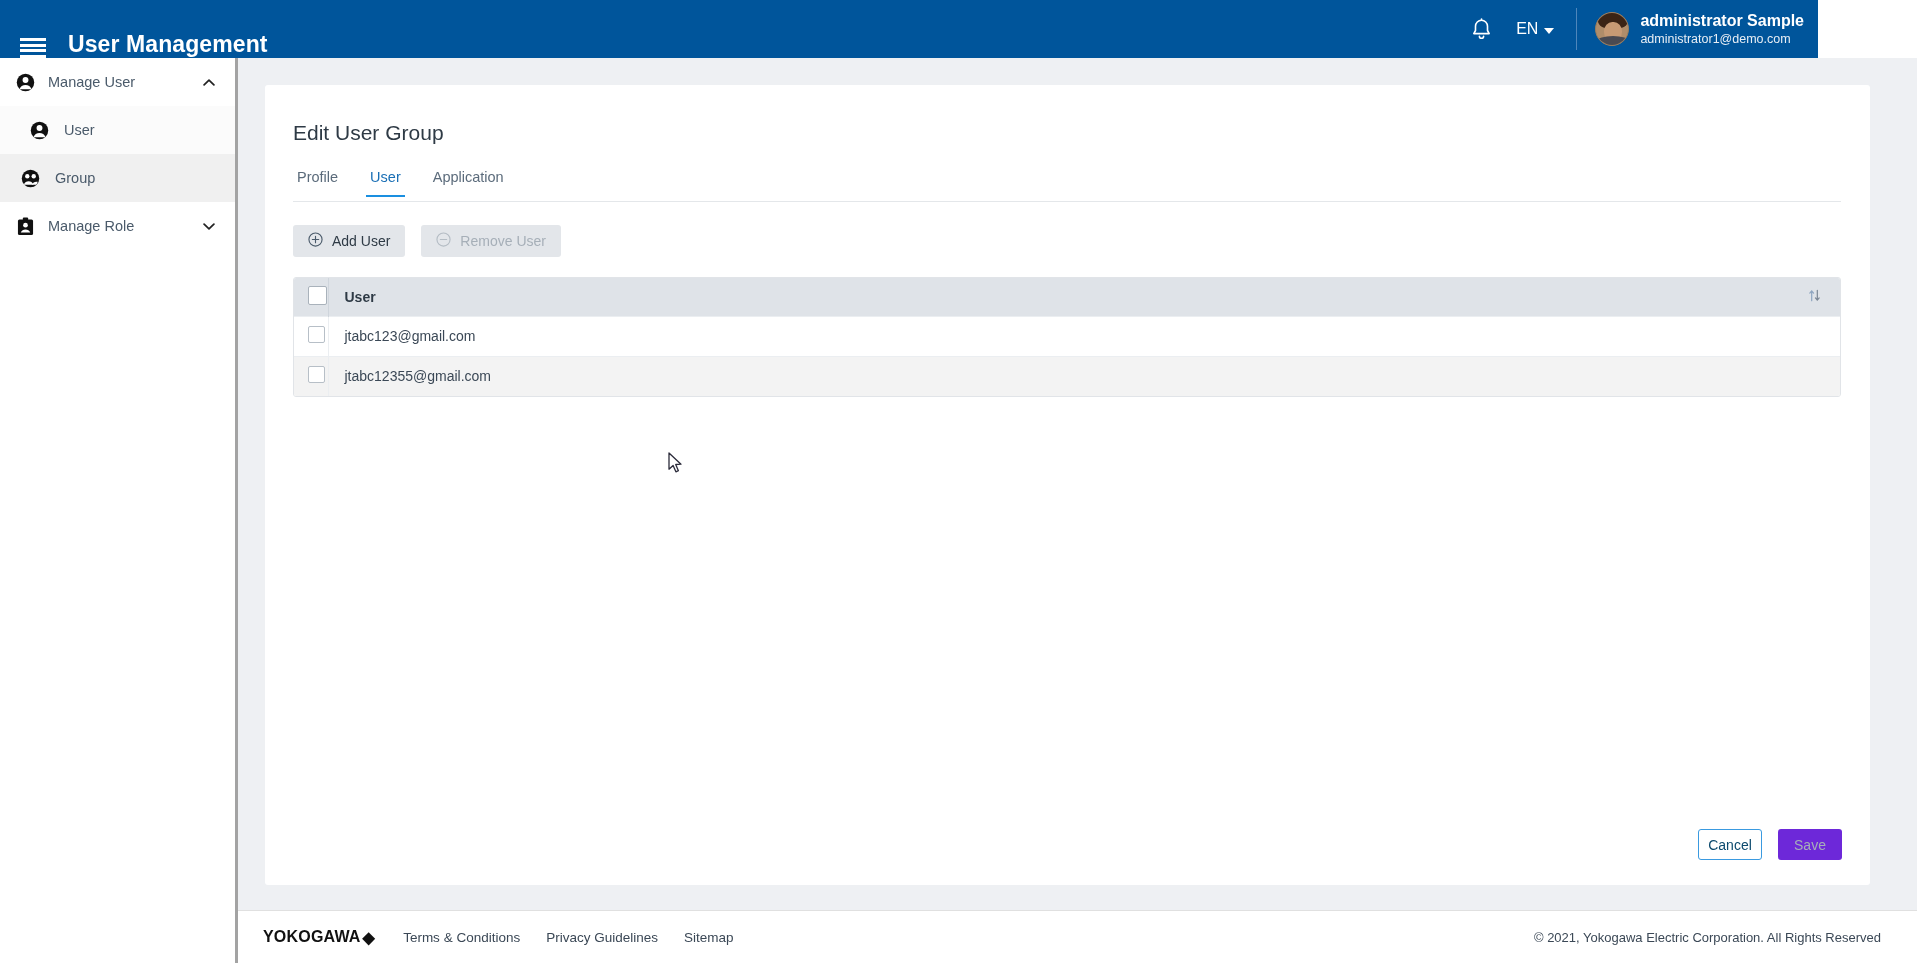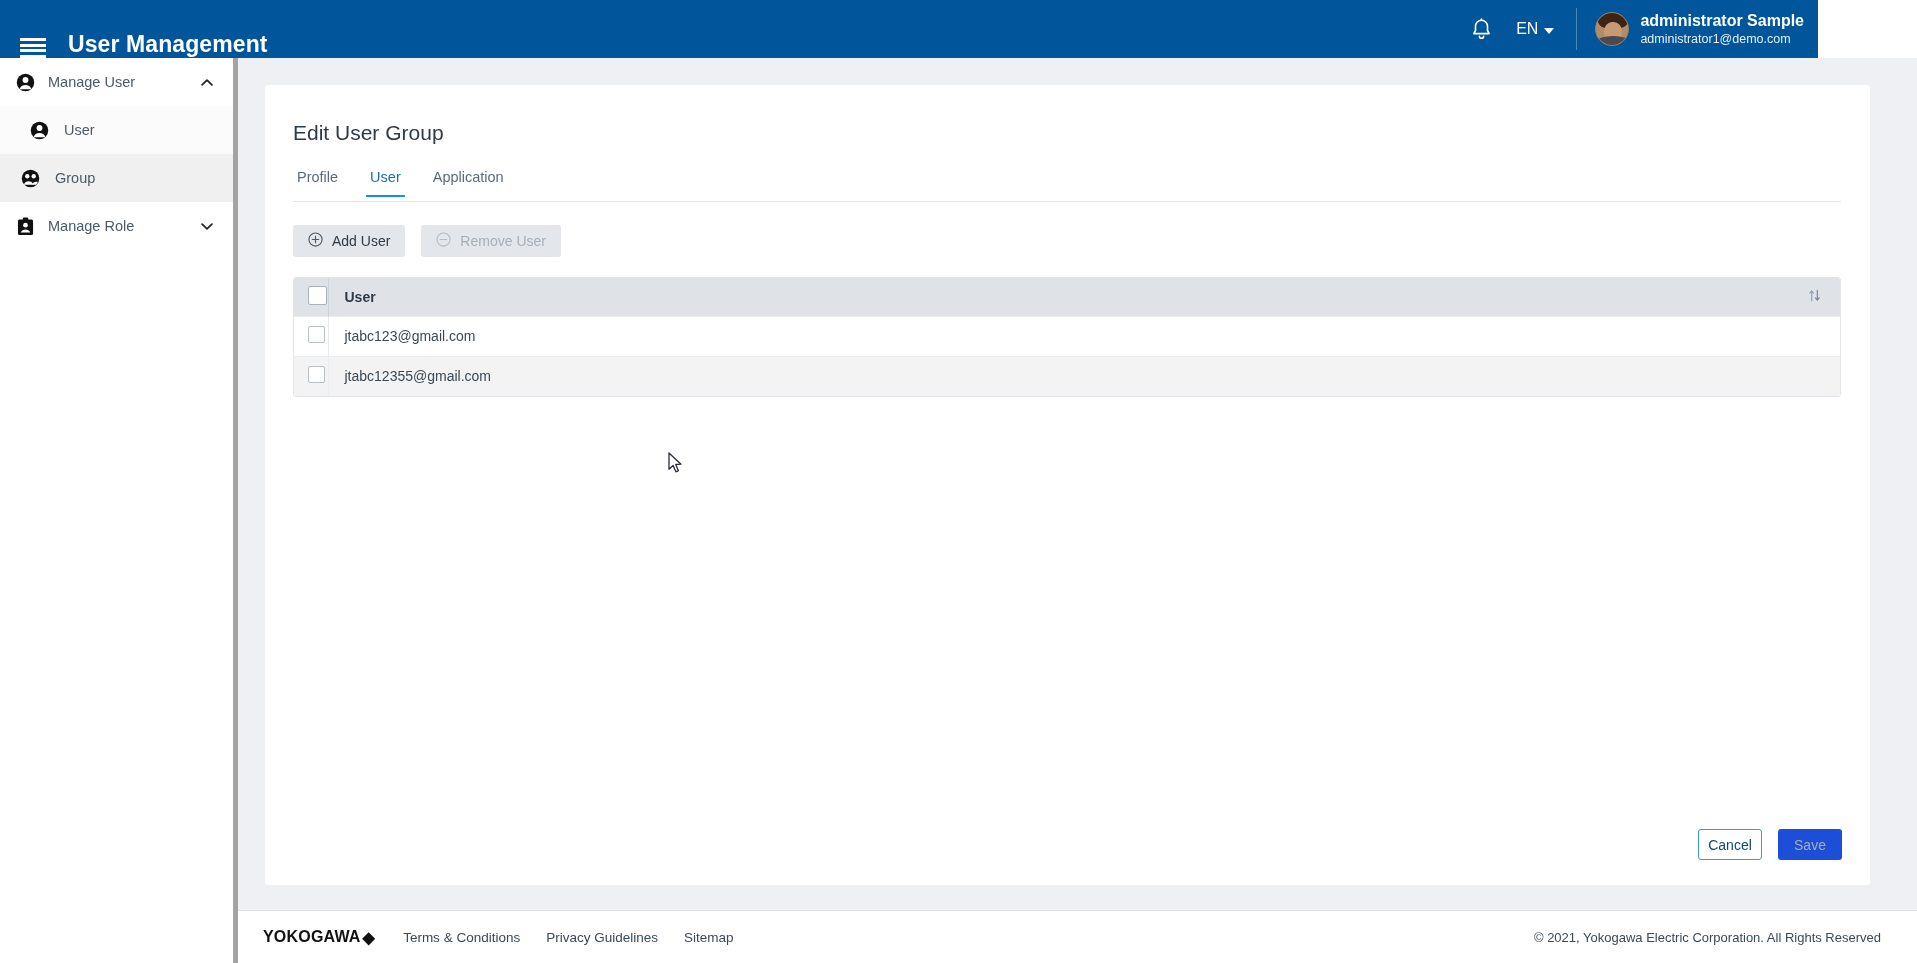--- a/index.html
+++ b/index.html
@@ -78,21 +78,21 @@
   }
   .user-block { display: flex; flex-direction: column; justify-content: center; }
   .user-name { font-size: 16px; font-weight: bold; color: #ffffff; line-height: 1.25; }
   .user-mail { font-size: 12.5px; color: #e7eef5; line-height: 1.3; }
 
   
   .sidebar {
     position: absolute; top: 58px; left: 0;
     width: 238px; height: 905px;
     background: #ffffff;
-    border-right: 5px solid #a3a3a3;
+    border-right: 3px solid #a3a3a3;
   }
   .nav-item {
     position: relative;
     display: flex; align-items: center;
     height: 48px; padding-left: 14px;
     font-size: 14.5px; color: #4a5a6a;
     cursor: pointer;
     background: #ffffff;
   }
   .nav-item .nav-icon {
@@ -196,21 +196,21 @@
   .btn-cancel {
     width: 64px; height: 31px;
     border: 1px solid #3a9ae0; border-radius: 3px;
     background: #ffffff; color: #0c4a6e;
     font-size: 14px; font-family: "Liberation Sans", sans-serif;
     cursor: pointer;
   }
   .btn-save {
     width: 64px; height: 31px;
     border: none; border-radius: 3px;
-    background: #1d4ed8; color: #a6afb8;
+    background: #6d28d9; color: #a6afb8;
     font-size: 14px; font-family: "Liberation Sans", sans-serif;
     cursor: default;
   }
 
   
   .footer {
     position: absolute; bottom: 0; left: 238px;
     width: 1679px; height: 53px;
     background: #ffffff;
     border-top: 1px solid #e0e0e0;

